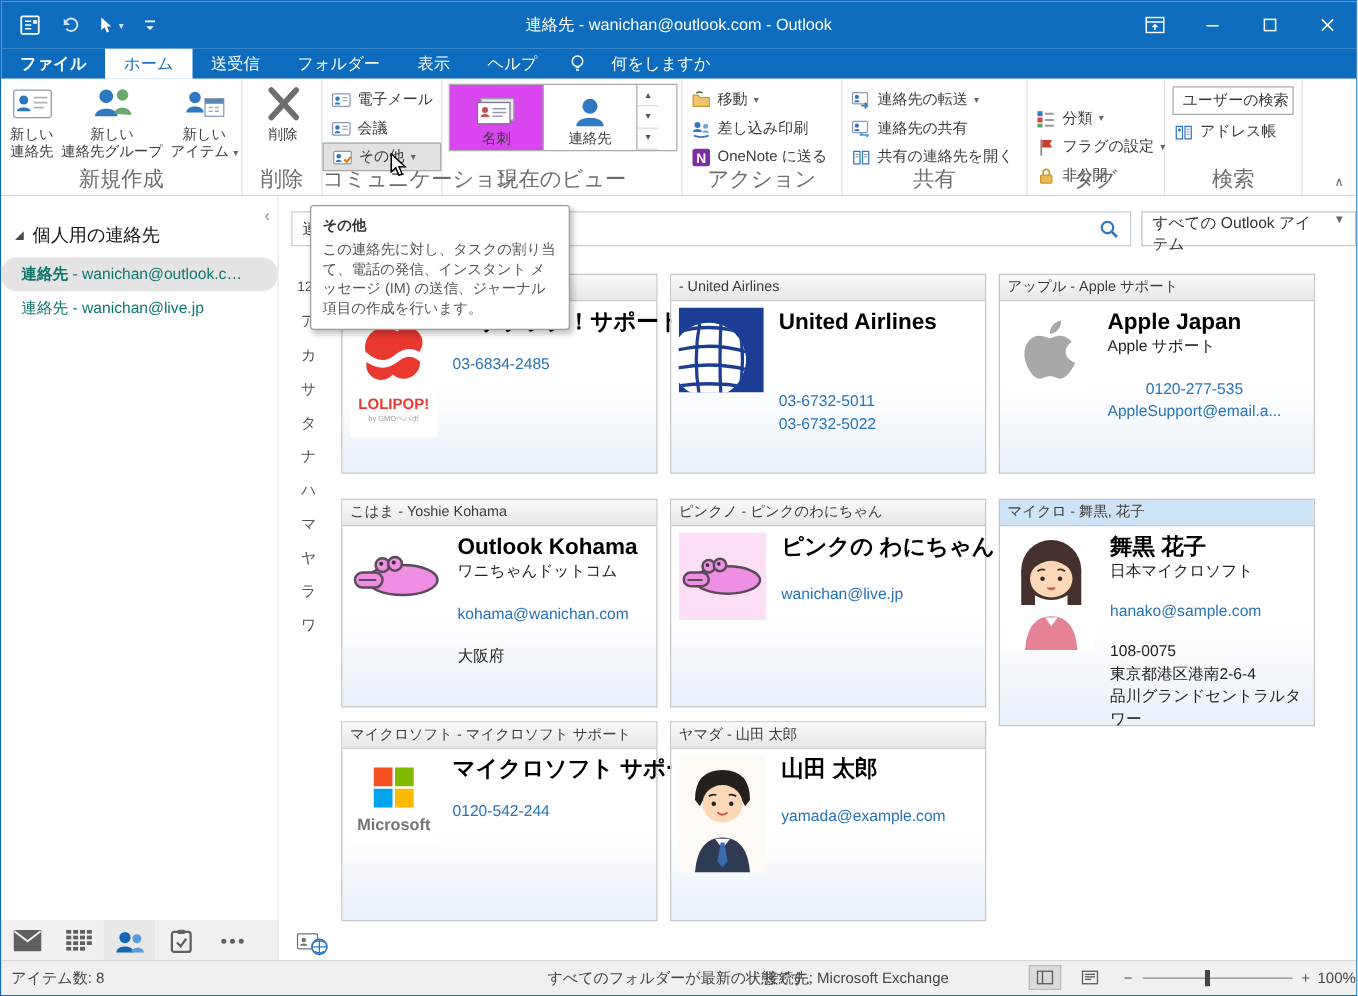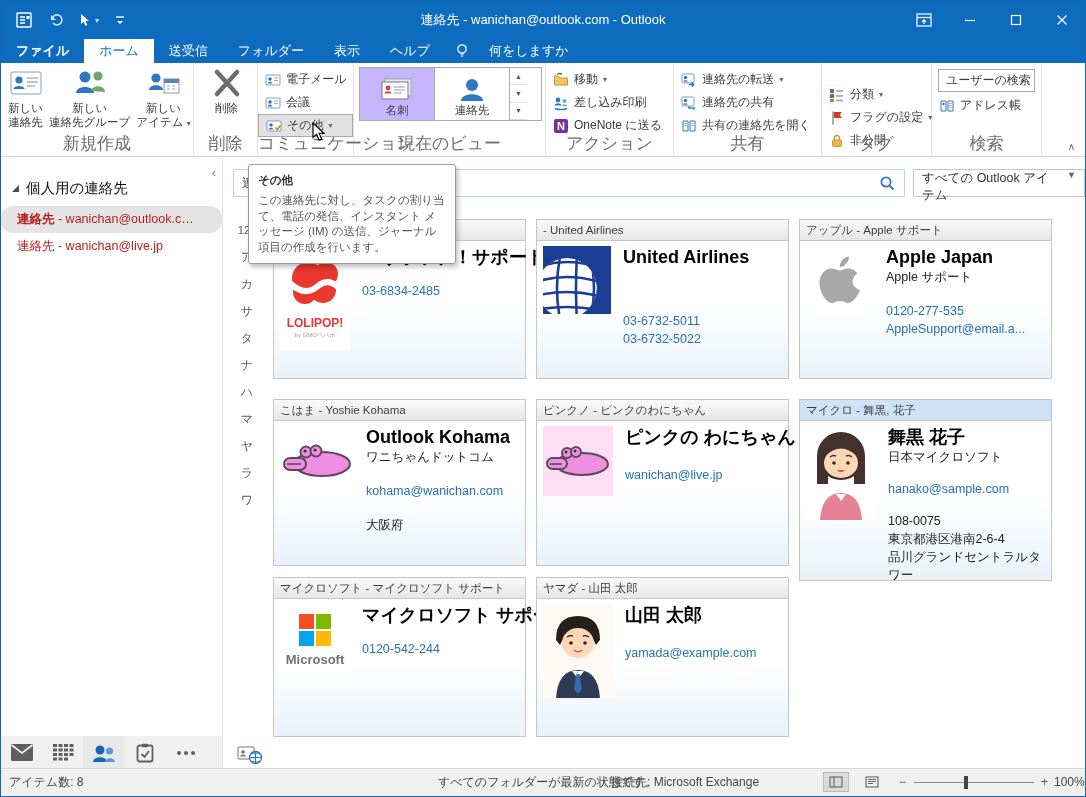--- a/index.html
+++ b/index.html
@@ -21,30 +21,30 @@
   .rgroup{position:relative;border-right:1px solid #e3e3e3;height:100%;box-sizing:border-box;flex:none;}
   .glabel{position:absolute;bottom:1px;left:0;right:0;text-align:center;font-size:17px;color:#6c6c6c;white-space:nowrap;font-family:Liberation Mono, monospace;}
   .bigrow{display:flex;align-items:flex-start;padding:3px 2px 0 4px;}
   .bigbtn{display:flex;flex-direction:column;align-items:center;font-size:11.5px;line-height:14px;text-align:center;padding:2px 3px;white-space:nowrap;}
   .bigbtn .ic{margin-bottom:3px;}
   .srow{display:flex;align-items:center;gap:5px;height:23px;padding:0 7px;font-size:12px;white-space:nowrap;}
   .srow.hover{background:#e1e1e1;border:1px solid #aaa;height:21px;}
   .chev{font-size:8px;color:#666;}
   .gallery{display:flex;border:1px solid #ababab;margin:4px 3px 0 5px;height:52px;}
   .gcell{width:74px;display:flex;flex-direction:column;align-items:center;justify-content:flex-end;font-size:11.5px;padding-bottom:2px;}
-  .gcell.sel{background:#c4b5fd;border-right:1px solid #ababab;}
+  .gcell.sel{background:#d946ef;border-right:1px solid #ababab;}
   .gscroll{width:17px;border-left:1px solid #ababab;display:flex;flex-direction:column;}
   .gscroll div{flex:1;display:flex;align-items:center;justify-content:center;font-size:7px;color:#555;border-bottom:1px solid #ddd;}
   .boxbtn{border:1px solid #ababab;margin:4px 6px 2px 6px;}
   .collapse{position:absolute;right:10px;bottom:4px;font-size:10px;color:#666;}
   
   .sidebar{position:absolute;top:156px;left:0;width:222px;bottom:60px;background:#fff;border-right:1px solid #e3e3e3;box-sizing:border-box;}
   .sb-collapse{position:absolute;top:8px;right:6px;color:#888;font-size:13px;}
   .sb-header{display:flex;align-items:center;gap:6px;font-size:14.5px;color:#111;padding:22px 0 8px 10px;}
-  .sb-item{font-size:12.5px;color:#b91c1c;padding:5px 4px 5px 16px;white-space:nowrap;overflow:hidden;border-radius:12px;}
+  .sb-item{font-size:12.5px;color:#0f766e;padding:5px 4px 5px 16px;white-space:nowrap;overflow:hidden;border-radius:12px;}
   .sb-item.sel{background:#e4e4e4;}
   
   .content{position:absolute;top:156px;left:222px;right:0;bottom:60px;background:#fff;}
   .searchbox{position:absolute;left:10px;top:12px;width:672px;height:28px;border:1px solid #c2cfdd;box-sizing:border-box;display:flex;align-items:center;padding:0 8px;font-size:13px;color:#333;}
   .searchbox .mag{margin-left:auto;}
   .scope{position:absolute;left:690px;top:12px;width:172px;height:28px;border:1px solid #c6c6c6;box-sizing:border-box;display:flex;font-size:12.5px;color:#333;padding:0 8px;gap:6px;}
   .scope .caret{margin-left:auto;color:#666;font-size:9px;}
   .idx{position:absolute;left:12px;top:60px;width:24px;text-align:center;font-size:12px;color:#555;}
   .idx div{height:27px;line-height:27px;}
   .idx div:first-child{font-size:11px;}
@@ -516,21 +516,21 @@
       <div class="card-b">
         <div class="imgbox">
           <svg width="68" height="68" viewBox="0 0 68 68">
               <rect width="68" height="68" fill="#fff"></rect>
               <path fill="#a8a8a8" d="M46.5 36c0-6 5-8.5 5-8.5s-3.5-5-9.5-5c-4 0-6.2 2-8 2s-4.5-2-8.5-2c-6.5 0-12 6-12 14.5C13.5 47 21 57 25.5 57c3 0 4.3-2 8.5-2s5.5 2 8.5 2c4.5 0 10.3-8.6 11.5-13 0 0-7.5-2.5-7.5-8zM40.5 17.5c2.8-3.4 2.3-7 2.3-7s-3.8.3-6.6 3.6c-2.7 3.2-2.2 6.8-2.2 6.8s3.8.1 6.5-3.4z"></path>
             </svg>
         </div>
         <div class="ctext">
           <div class="cname">Apple Japan</div>
           <div class="csub">Apple サポート</div>
-          <div class="clink" style="margin-top:16px;">0120-277-535</div>
+          <div class="clink" style="margin-top:16px;text-align:center;">0120-277-535</div>
           <div class="clink">AppleSupport@email.a...</div>
         </div>
       </div>
     </div>
 
     <div class="card" style="left:50px;top:242px;height:167px;">
       <div class="card-h">こはま - Yoshie Kohama</div>
       <div class="card-b">
         <div class="imgbox">
           <svg width="74" height="68" viewBox="0 0 74 68">

